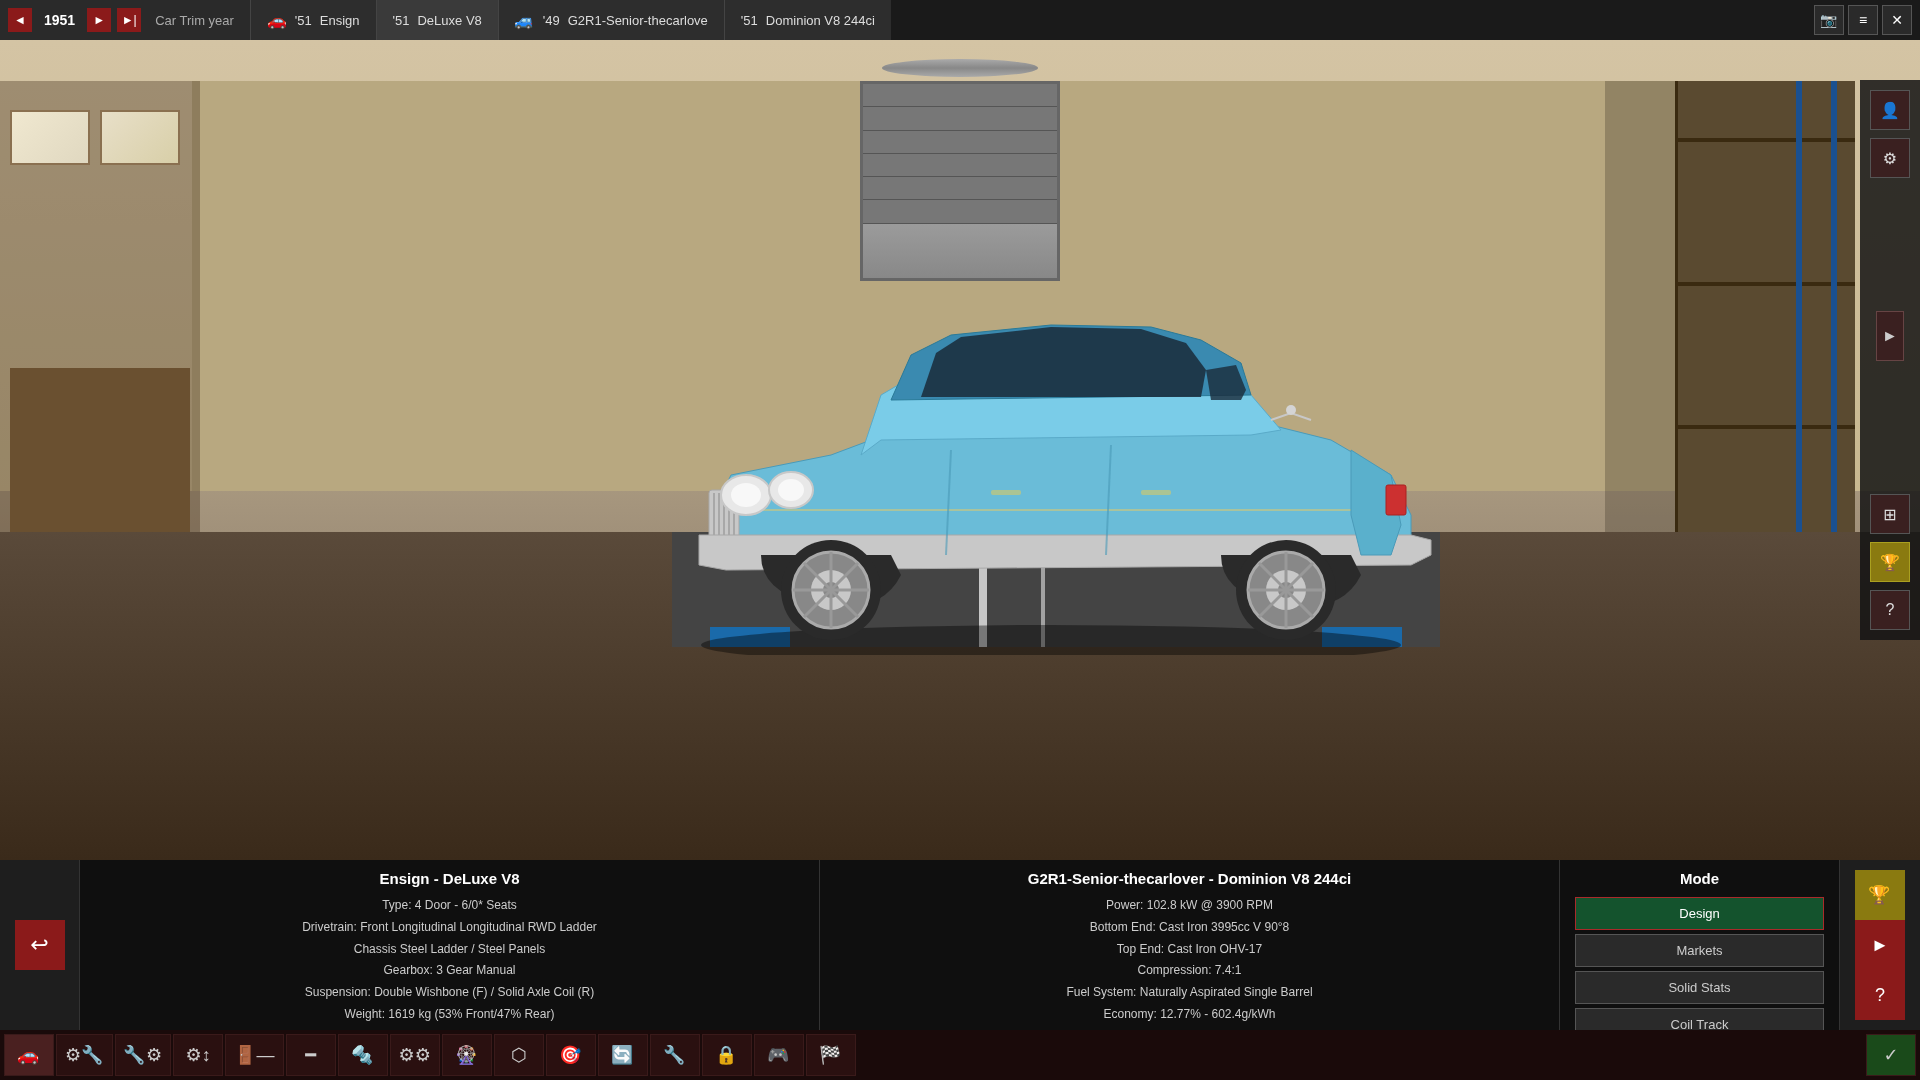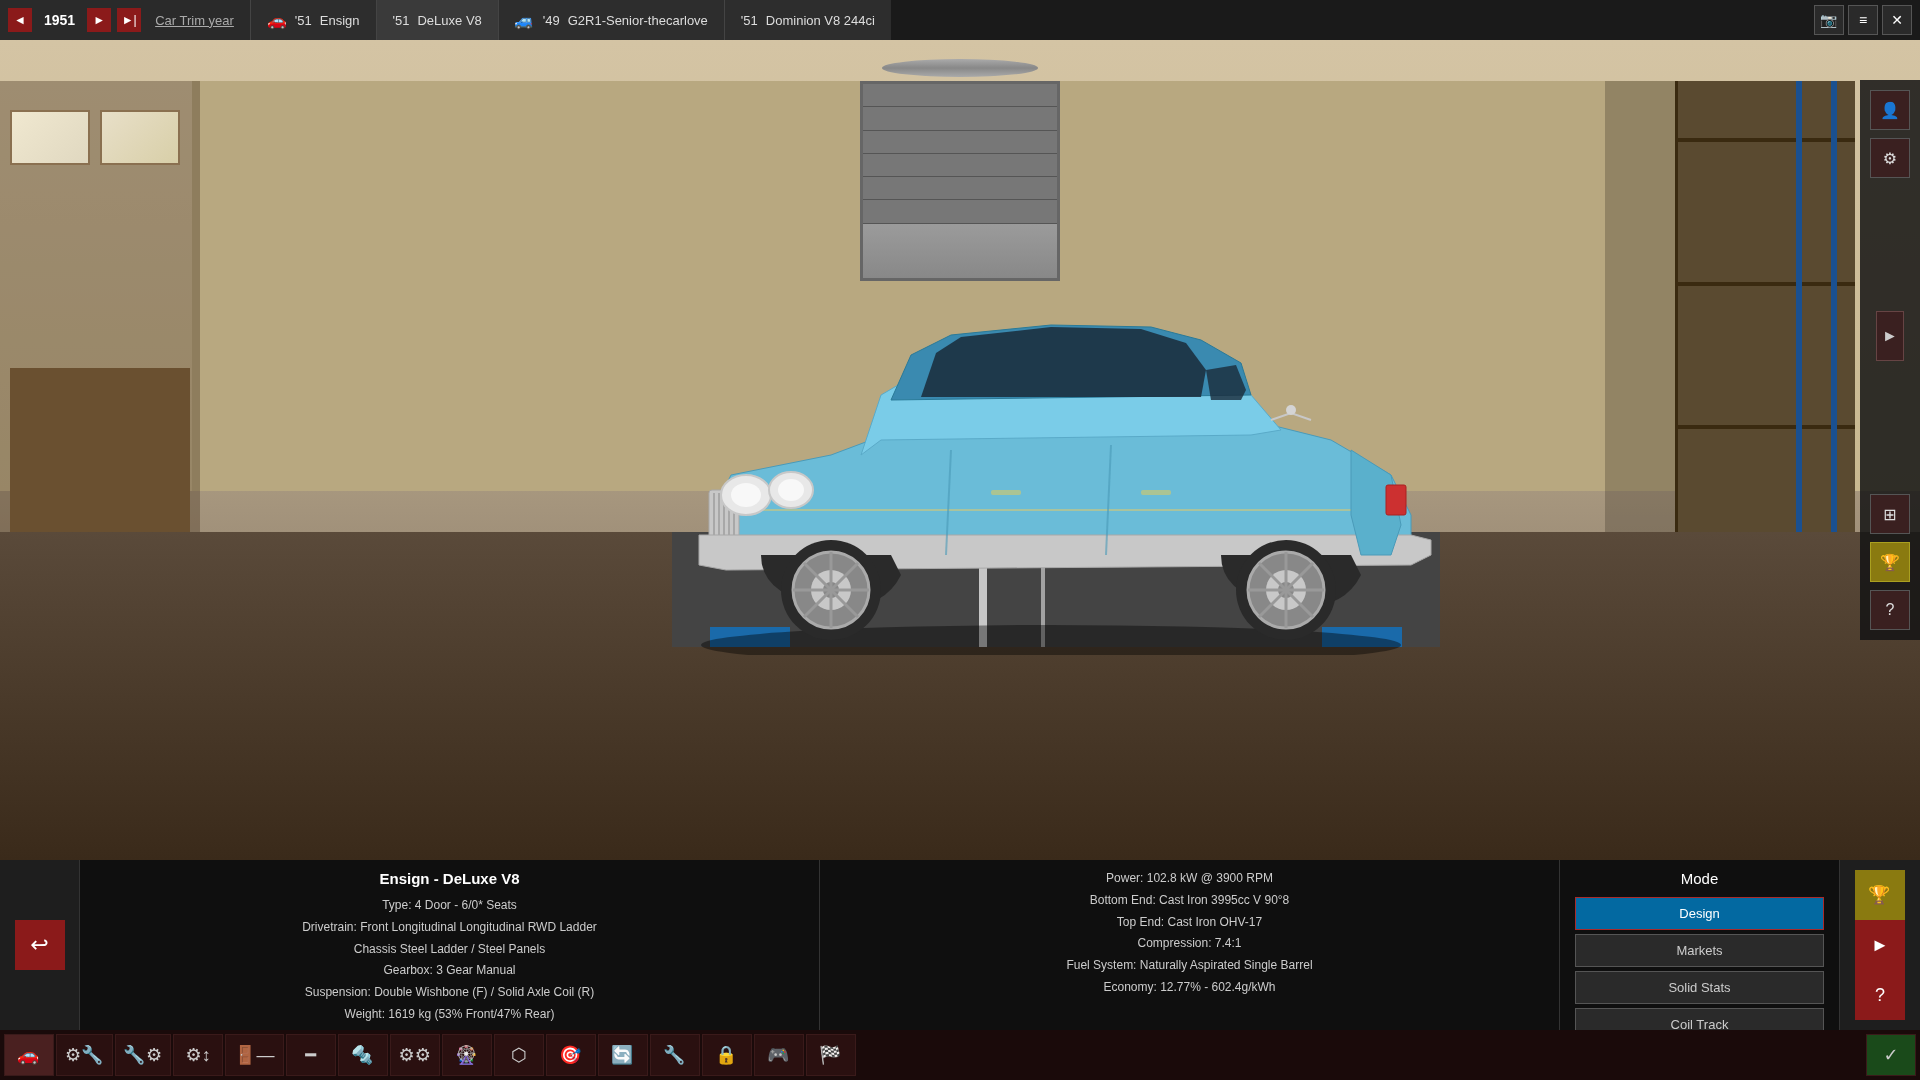--- a/index.html
+++ b/index.html
@@ -45,21 +45,20 @@
     .year-display {
       color: #fff;
       font-size: 14px;
       font-weight: bold;
       padding: 0 6px;
     }
     .car-trim-label {
       color: #aaa;
       font-size: 13px;
       padding: 0 8px;
-      text-decoration: underline;
     }
     .tab-item {
       display: flex;
       align-items: center;
       height: 100%;
       padding: 0 16px;
       background: #2d2d2d;
       border-left: 1px solid #444;
       cursor: pointer;
       font-size: 13px;
@@ -193,36 +192,36 @@
     .mode-col {
       width: 280px;
       padding: 10px 15px;
       border-right: 1px solid #333;
     }
     .mode-header {
       font-size: 15px;
       color: #fff;
       text-align: center;
       margin-bottom: 10px;
-      font-weight: normal;
+      font-weight: bold;
     }
     .mode-btn {
       display: block;
       width: 100%;
       padding: 8px 12px;
       margin-bottom: 4px;
       background: #2a2a2a;
       border: 1px solid #555;
       color: #ccc;
       cursor: pointer;
       font-size: 13px;
       text-align: center;
     }
     .mode-btn.active {
-      background: #0369a1;
+      background: #14532d;
       border-color: #aa2a2a;
       color: #fff;
       text-align: center;
     }
     .mode-btn.disabled {
       color: #666;
       cursor: default;
     }
 
     
@@ -524,20 +523,21 @@
     <div class="stats-col-header">Ensign - DeLuxe V8</div>
     <div class="stat-line">Type: 4 Door - 6/0* Seats</div>
     <div class="stat-line">Drivetrain: Front Longitudinal Longitudinal RWD Ladder</div>
     <div class="stat-line">Chassis Steel Ladder / Steel Panels</div>
     <div class="stat-line">Gearbox: 3 Gear Manual</div>
     <div class="stat-line">Suspension: Double Wishbone (F) / Solid Axle Coil (R)</div>
     <div class="stat-line">Weight: 1619 kg (53% Front/47% Rear)</div>
   </div>
 
   <div class="stats-col">
+    <div class="stats-col-header">G2R1-Senior-thecarlover - Dominion V8 244ci</div>
     <div class="stat-line">Power: 102.8 kW @ 3900 RPM</div>
     <div class="stat-line">Bottom End: Cast Iron 3995cc V 90°8</div>
     <div class="stat-line">Top End: Cast Iron OHV-17</div>
     <div class="stat-line">Compression: 7.4:1</div>
     <div class="stat-line">Fuel System: Naturally Aspirated Single Barrel</div>
     <div class="stat-line">Economy: 12.77% - 602.4g/kWh</div>
   </div>
 
   <div class="mode-col">
     <div class="mode-header">Mode</div>

